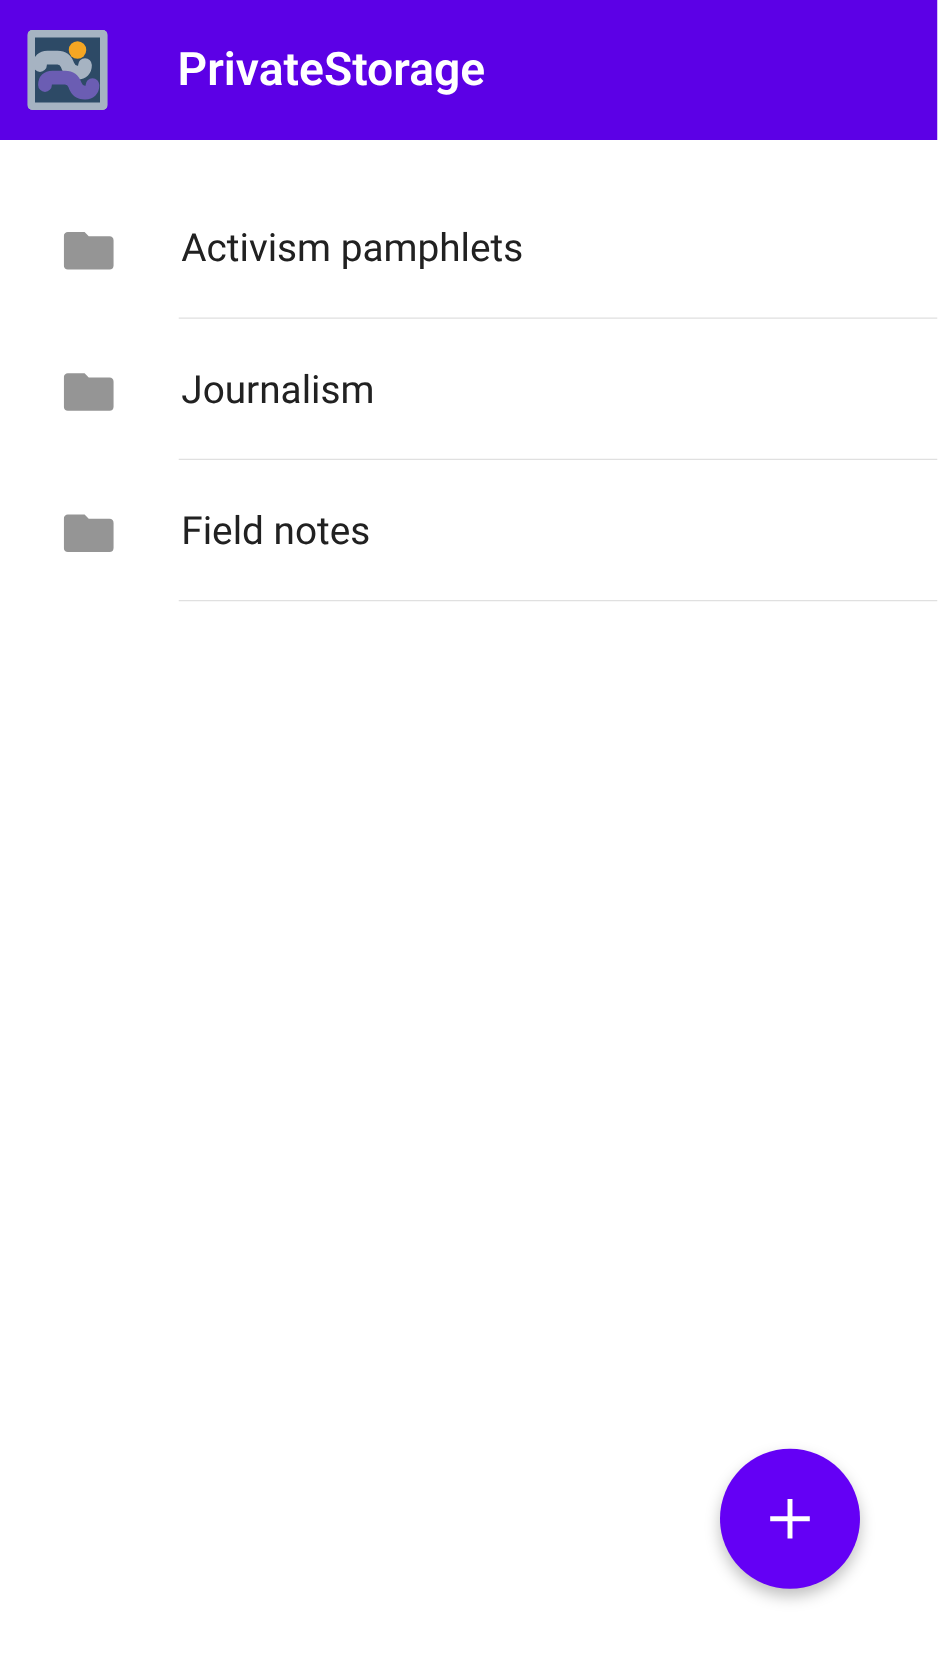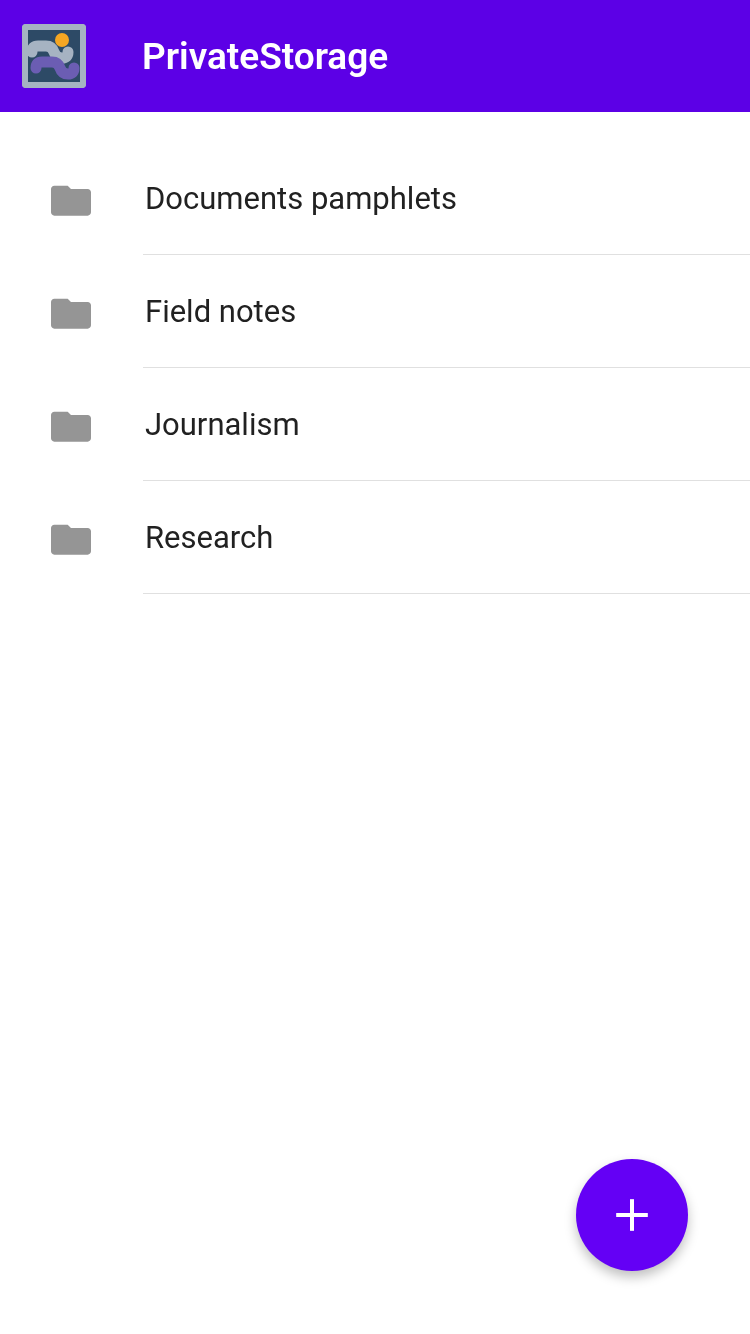--- a/index.html
+++ b/index.html
@@ -118,45 +118,37 @@
   <div class="app-title">PrivateStorage</div>
 </div>
 
 <div class="folder-list">
   <div class="folder-item">
     <span class="folder-icon">
       <svg viewBox="0 0 24 20">
           <path d="M10 2H2C0.9 2 0 2.9 0 4v14c0 1.1 0.9 2 2 2h20c1.1 0 2-0.9 2-2V6c0-1.1-0.9-2-2-2H12l-2-2z"></path>
         </svg>
     </span>
-    <span class="folder-label">Documents pamphlets</span>
-  </div>
-  <div class="folder-item">
-    <span class="folder-icon">
-      <svg viewBox="0 0 24 20">
-          <path d="M10 2H2C0.9 2 0 2.9 0 4v14c0 1.1 0.9 2 2 2h20c1.1 0 2-0.9 2-2V6c0-1.1-0.9-2-2-2H12l-2-2z"></path>
-        </svg>
-    </span>
-    <span class="folder-label">Field notes</span>
+    <span class="folder-label">Activism pamphlets</span>
   </div>
   <div class="folder-item">
     <span class="folder-icon">
       <svg viewBox="0 0 24 20">
           <path d="M10 2H2C0.9 2 0 2.9 0 4v14c0 1.1 0.9 2 2 2h20c1.1 0 2-0.9 2-2V6c0-1.1-0.9-2-2-2H12l-2-2z"></path>
         </svg>
     </span>
     <span class="folder-label">Journalism</span>
   </div>
   <div class="folder-item">
     <span class="folder-icon">
       <svg viewBox="0 0 24 20">
           <path d="M10 2H2C0.9 2 0 2.9 0 4v14c0 1.1 0.9 2 2 2h20c1.1 0 2-0.9 2-2V6c0-1.1-0.9-2-2-2H12l-2-2z"></path>
         </svg>
     </span>
-    <span class="folder-label">Research</span>
+    <span class="folder-label">Field notes</span>
   </div>
 </div>
 
 <button class="fab" aria-label="Add">
   <svg viewBox="0 0 24 24">
     <line x1="12" y1="2" x2="12" y2="22"></line>
     <line x1="2" y1="12" x2="22" y2="12"></line>
   </svg>
 </button>
 

